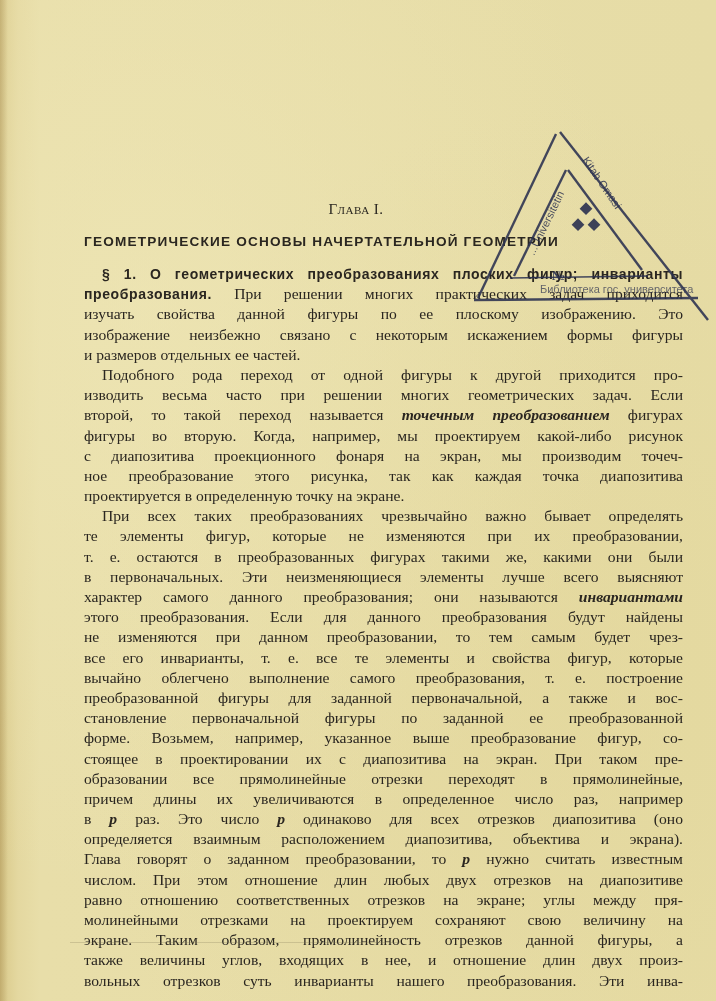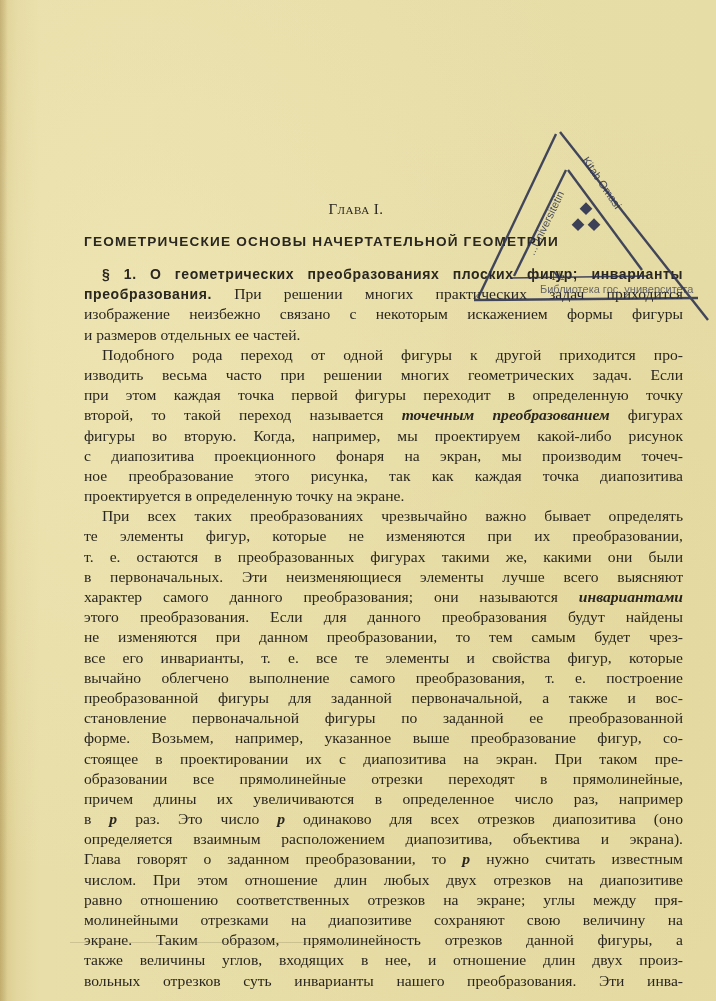--- a/index.html
+++ b/index.html
@@ -49,25 +49,25 @@
 
 <div class="page">
   <div class="margin-line"></div>
 
   <div class="chapter-label">Глава I.</div>
   <div class="chapter-title">ГЕОМЕТРИЧЕСКИЕ ОСНОВЫ НАЧЕРТАТЕЛЬНОЙ ГЕОМЕТРИИ</div>
 
   <div class="body-text" id="body-text">
       <span class="line indent"><span class="b">§ 1. О геометрических преобразованиях плоских фигур; инварианты</span></span>
       <span class="line"><span class="b">преобразования.</span><span> При решении многих практических задач приходится</span></span>
+      <span class="line"><span>изучать свойства данной фигуры по ее плоскому изображению. Это</span></span>
       <span class="line"><span>изображение неизбежно связано с некоторым искажением формы фигуры</span></span>
       <span class="line last"><span>и размеров отдельных ее частей.</span></span>
       <span class="line indent"><span>Подобного рода переход от одной фигуры к другой приходится про-</span></span>
       <span class="line"><span>изводить весьма часто при решении многих геометрических задач. Если</span></span>
-      <span class="line"><span>при этом каждая точка первой фигуры переходит в определенную точку</span></span>
       <span class="line"><span>второй, то такой переход называется </span><span class="i">точечным преобразованием</span><span> фигурах</span></span>
       <span class="line"><span>фигуры во вторую. Когда, например, мы проектируем какой-либо рисунок</span></span>
       <span class="line"><span>с диапозитива проекционного фонаря на экран, мы производим точеч-</span></span>
       <span class="line"><span>ное преобразование этого рисунка, так как каждая точка диапозитива</span></span>
       <span class="line last"><span>проектируется в определенную точку на экране.</span></span>
       <span class="line indent"><span>При всех таких преобразованиях чрезвычайно важно бывает определять</span></span>
       <span class="line"><span>те элементы фигур, которые не изменяются при их преобразовании,</span></span>
       <span class="line"><span>т. е. остаются в преобразованных фигурах такими же, какими они были</span></span>
       <span class="line"><span>в первоначальных. Эти неизменяющиеся элементы лучше всего выясняют</span></span>
       <span class="line"><span>характер самого данного преобразования; они называются </span><span class="i">инвариантами</span></span>
@@ -79,21 +79,21 @@
       <span class="line"><span>становление первоначальной фигуры по заданной ее преобразованной</span></span>
       <span class="line"><span>форме. Возьмем, например, указанное выше преобразование фигур, со-</span></span>
       <span class="line"><span>стоящее в проектировании их с диапозитива на экран. При таком пре-</span></span>
       <span class="line"><span>образовании все прямолинейные отрезки переходят в прямолинейные,</span></span>
       <span class="line"><span>причем длины их увеличиваются в определенное число раз, например</span></span>
       <span class="line"><span>в </span><span class="i">p</span><span> раз. Это число </span><span class="i">p</span><span> одинаково для всех отрезков диапозитива (оно</span></span>
       <span class="line"><span>определяется взаимным расположением диапозитива, объектива и экрана).</span></span>
       <span class="line"><span>Глава говорят о заданном преобразовании, то </span><span class="i">p</span><span> нужно считать известным</span></span>
       <span class="line"><span>числом. При этом отношение длин любых двух отрезков на диапозитиве</span></span>
       <span class="line"><span>равно отношению соответственных отрезков на экране; углы между пря-</span></span>
-      <span class="line"><span>молинейными отрезками на диапозитиве сохраняют свою величину на</span></span>
+      <span class="line"><span>молинейными отрезками на проектируем сохраняют свою величину на</span></span>
       <span class="line"><span>экране. Таким образом, прямолинейность отрезков данной фигуры, а</span></span>
       <span class="line"><span>также величины углов, входящих в нее, и отношение длин двух произ-</span></span>
       <span class="line"><span>вольных отрезков суть инварианты нашего преобразования. Эти инва-</span></span>
     </div>
 
   <div class="rule-bottom"></div>
 
   <svg class="stamp" viewBox="0 0 246 230" xmlns="http://www.w3.org/2000/svg">
     <g fill="none" stroke="#2b3150" stroke-width="2.4" opacity="0.88">
       <polyline points="86,14 8,178"></polyline>

